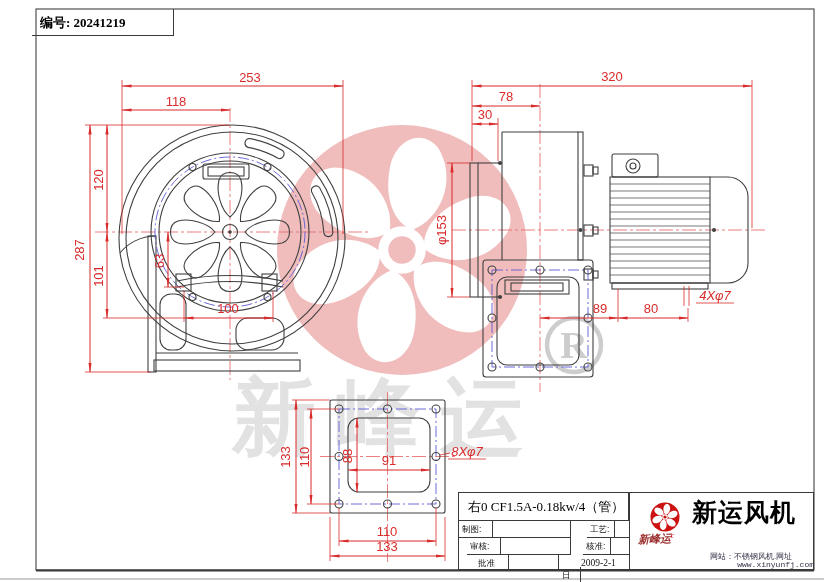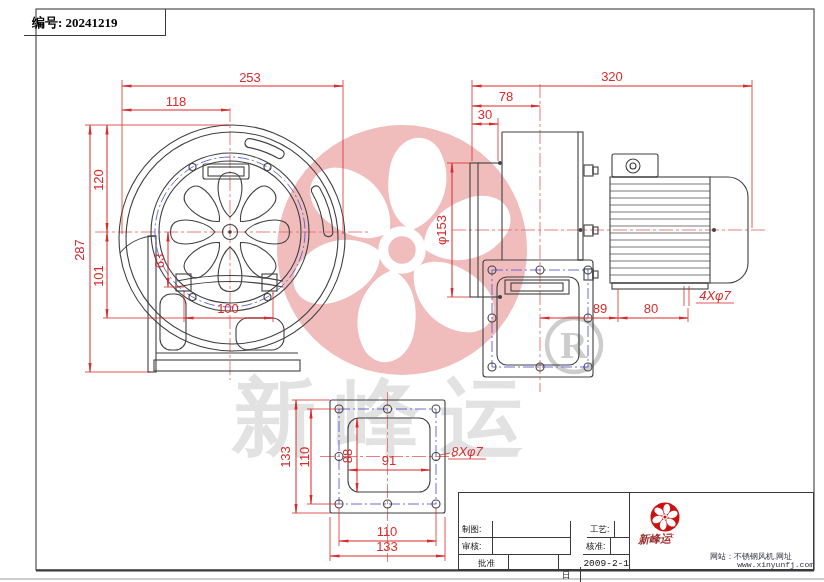--- a/index.html
+++ b/index.html
@@ -14,34 +14,34 @@
   .ext{stroke:var(--c-dimension,#d92b2b);fill:none;stroke-width:.8}
   .mfill{fill:var(--c-dimension,#d92b2b)}
   text.dimt{fill:var(--c-dimension,#d92b2b);font:13px "Liberation Sans","DejaVu Sans",sans-serif;stroke:none}
   text.it{font-style:italic}
   .cl{stroke:var(--c-centerline,#e87070);stroke-width:.9;fill:none;stroke-dasharray:14 3 3 3}
   .bl{stroke:var(--c-bolt_circle,#5b5bd6);stroke-width:.9;fill:none;stroke-dasharray:11 3 2 3}
   .wm-text{fill:var(--c-watermark_gray,#e2e2e2);font-weight:bold;letter-spacing:20px;
            font-family:"Liberation Sans","DejaVu Sans",sans-serif}
   .wm-reg{fill:#cdcdcd;font:bold 38px "Liberation Serif","DejaVu Serif",serif}
   
-  .numbox{position:absolute;left:24px;top:9px;width:142px;height:27px;box-sizing:border-box;
+  .numbox{position:absolute;left:32px;top:9px;width:142px;height:27px;box-sizing:border-box;
           border-right:1.2px solid #3a3a3a;border-bottom:1.2px solid #3a3a3a;
           font:bold 13px "Liberation Serif","DejaVu Serif",serif;color:#000;
           padding:5px 0 0 8px}
   .tb{position:absolute;left:458px;top:492px;width:356px;height:78px;box-sizing:border-box;
       border:1.1px solid #3a3a3a;background:transparent}
   .tb .model{position:absolute;left:0;top:0;width:170px;height:28px;box-sizing:border-box;
       border-right:1px solid #3a3a3a;border-bottom:1px solid #3a3a3a;
       font:13px "Liberation Serif","DejaVu Serif",serif;color:#000;line-height:27px;padding-left:9px}
   .tb .c{position:absolute;box-sizing:border-box;border-right:1px solid #3a3a3a;border-bottom:1px solid #3a3a3a;
       font:8.5px "Liberation Sans","DejaVu Sans",sans-serif;color:#111;padding:3px 0 0 3px}
   .tb .nbr{border-right:none}
   .tb .nbb{border-bottom:none}
-  .tb .datec{text-align:right;font-size:9.5px;padding-left:0;font-family:Liberation Mono, monospace}
+  .tb .datec{text-align:left;font-size:9.5px;padding-left:0;font-family:Liberation Serif, serif}
   .tb .company{position:absolute;left:170px;top:0;width:186px;height:78px;box-sizing:border-box;
       border-left:1px solid #3a3a3a}
   .tb .script{position:absolute;left:8px;top:38px;width:70px;font:italic bold 11px "Liberation Serif","DejaVu Serif",serif;
       color:#9a2c2c;transform:rotate(-2deg)}
   .tb .script sup{color:var(--c-brand_red,#cc1111);font-size:7px}
   .tb .cname{position:absolute;left:62px;top:3px;width:122px;font:bold 25px "Liberation Serif","DejaVu Serif",serif;
       color:#000;letter-spacing:1px;white-space:nowrap}
   .tb .info1{position:absolute;left:58px;top:58px;width:126px;text-align:center;
       font:8px "Liberation Sans","DejaVu Sans",sans-serif;color:#333348}
   .tb .info2{position:absolute;left:58px;top:67px;width:126px;text-align:right;
@@ -281,38 +281,40 @@
   </g>
 
   <use href="#pinwheel" transform="translate(665,517) scale(0.29)" style="color:var(--c-brand_red,#cc1111)"></use>
 </svg>
 
 <div class="numbox">
   <span>编号: 20241219</span>
 </div>
 
 <div class="tb">
+  <div class="model">右0 CF1.5A-0.18kw/4（管）</div>
 
   <div class="c" style="left:0;top:28px;width:34px;height:17px">制图:</div>
   <div class="c" style="left:34px;top:28px;width:78px;height:17px"></div>
   <div class="c" style="left:128px;top:28px;width:28px;height:17px">工艺:</div>
   <div class="c nbr" style="left:140px;top:28px;width:30px;height:17px"></div>
 
-  <div class="c" style="left:0;top:45px;width:34px;height:17px">审核:</div>
+  <div class="c" style="left:8px;top:45px;width:34px;height:17px">审核:</div>
   <div class="c" style="left:34px;top:45px;width:78px;height:17px"></div>
   <div class="c" style="left:124px;top:45px;width:28px;height:17px">核准:</div>
   <div class="c nbr" style="left:140px;top:45px;width:30px;height:17px"></div>
 
   <div class="c nbb" style="left:16px;top:62px;width:34px;height:16px">批准</div>
   <div class="c nbb" style="left:34px;top:62px;width:66px;height:16px"></div>
   <div class="c nbb" style="left:100px;top:74px;width:22px;height:16px">日期:</div>
   <div class="c nbb nbr datec" style="left:122px;top:62px;width:48px;height:16px">2009-2-1</div>
 
   <div class="company">
     <div class="script">
       <span>新峰运</span><sup>c</sup>
     </div>
+    <div class="cname">新运风机</div>
     <div class="info1">网站：不锈钢风机.网址</div>
     <div class="info2">www.xinyunfj.com</div>
   </div>
 </div>
 
 </div>
 
 </body></html>

